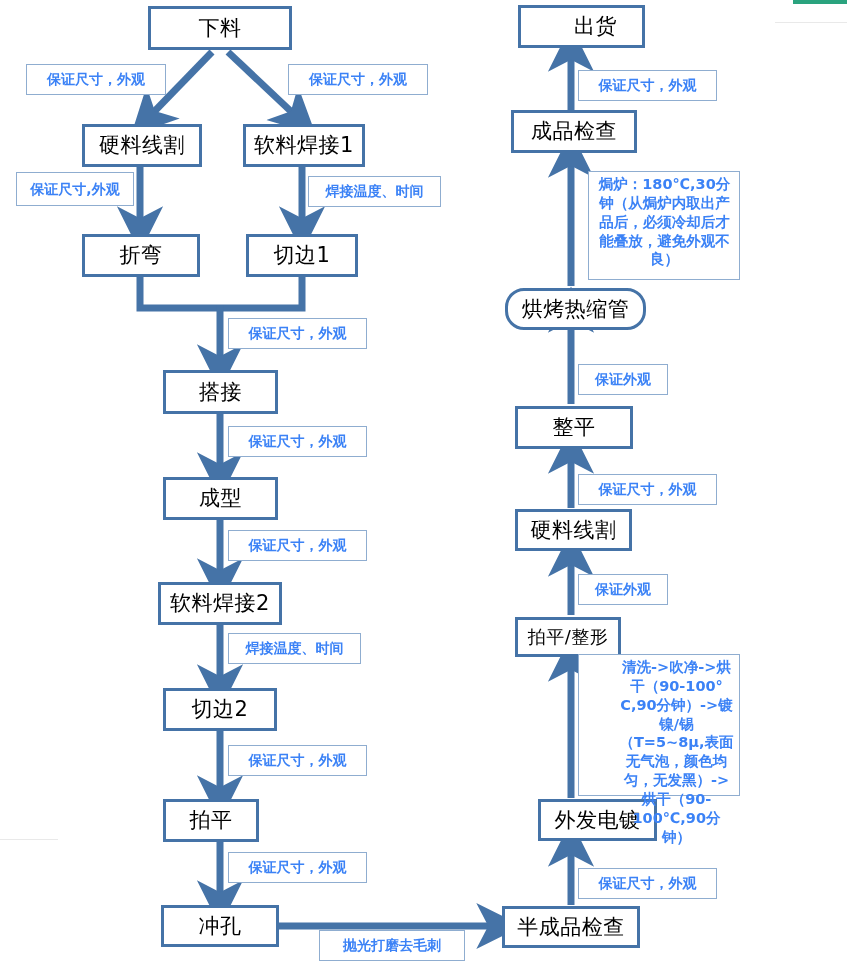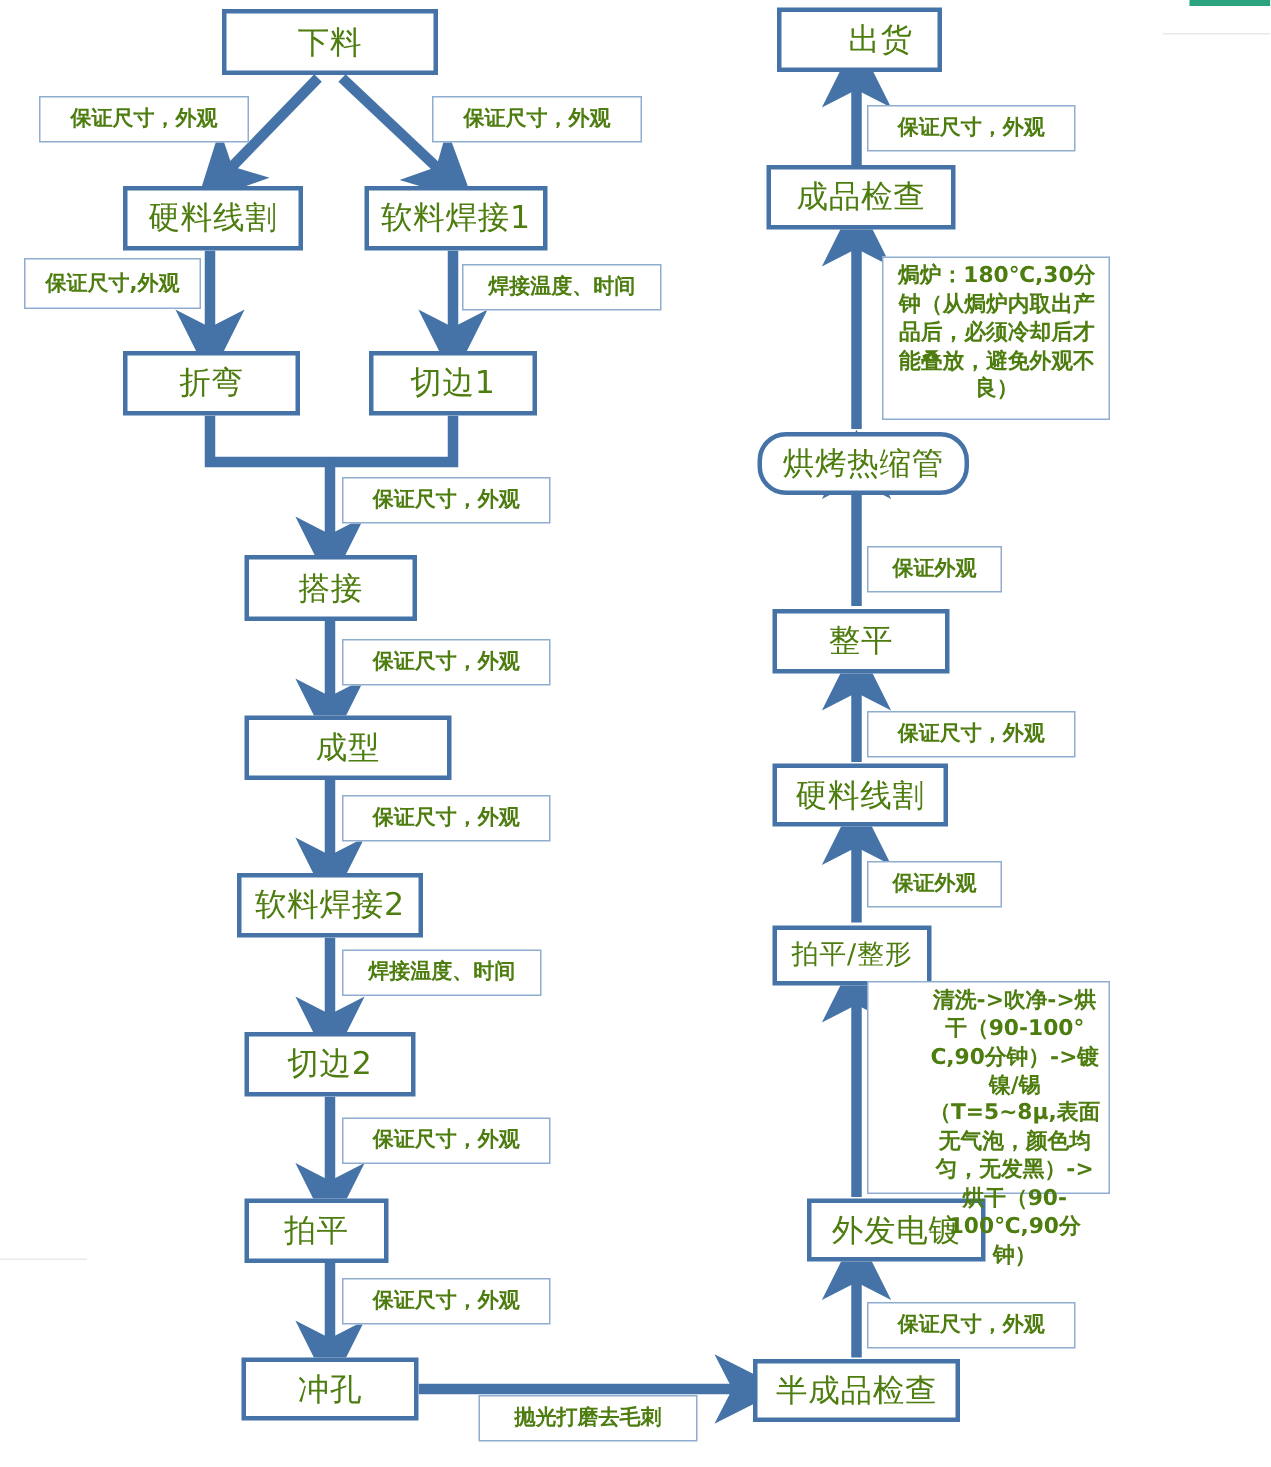--- a/index.html
+++ b/index.html
@@ -36,38 +36,38 @@
     position: absolute;
     background: #e9e9e9;
     height: 1px;
   }
   
   .node {
     position: absolute;
     box-sizing: border-box;
     border: 3px solid #4573a7;
     background: #ffffff;
-    color: #4d7c0f;
+    color: #000000;
     display: flex;
     align-items: center;
     justify-content: center;
     text-align: center;
     font-size: 21px;
     line-height: 1.05;
     font-weight: 400;
     letter-spacing: 0.5px;
     white-space: nowrap;
   }
   
   .note {
     position: absolute;
     box-sizing: border-box;
     border: 1px solid #8fadd0;
     background: #ffffff;
-    color: #4d7c0f;
+    color: #3b82f6;
     font-size: 14px;
     font-weight: bold;
     line-height: 1.18;
     display: flex;
     align-items: center;
     justify-content: center;
     text-align: center;
     padding: 1px 4px;
   }
   .note.block {
@@ -144,21 +144,21 @@
   <div class="node" style="left:82px;top:124px;width:120px;height:43px;">硬料线割</div>
 
   <div class="node" style="left:243px;top:124px;width:122px;height:43px;">软料焊接1</div>
 
   <div class="node" style="left:82px;top:234px;width:118px;height:43px;">折弯</div>
 
   <div class="node" style="left:246px;top:234px;width:112px;height:43px;">切边1</div>
 
   <div class="node" style="left:163px;top:370px;width:115px;height:44px;">搭接</div>
 
-  <div class="node" style="left:163px;top:477px;width:138px;height:43px;">成型</div>
+  <div class="node" style="left:163px;top:477px;width:115px;height:43px;">成型</div>
 
   <div class="node" style="left:158px;top:582px;width:124px;height:43px;">软料焊接2</div>
 
   <div class="node" style="left:163px;top:688px;width:114px;height:43px;">切边2</div>
 
   <div class="node" style="left:163px;top:799px;width:96px;height:43px;">拍平</div>
 
   <div class="node" style="left:161px;top:905px;width:118px;height:42px;">冲孔</div>
 
   <div class="node" style="left:502px;top:906px;width:138px;height:42px;">半成品检查</div>
@@ -168,21 +168,21 @@
   <div class="node" style="left:515px;top:617px;width:106px;height:40px;font-size:18px;">拍平/整形</div>
 
   <div class="node" style="left:515px;top:509px;width:117px;height:42px;">硬料线割</div>
 
   <div class="node" style="left:515px;top:406px;width:118px;height:43px;">整平</div>
 
   <div class="node" style="left:505px;top:288px;width:141px;height:42px;border-radius:19px;">烘烤热缩管</div>
 
   <div class="node" style="left:511px;top:110px;width:126px;height:43px;">成品检查</div>
 
-  <div class="node" style="left:518px;top:5px;width:110px;height:43px;padding-left:28px;">出货</div>
+  <div class="node" style="left:518px;top:5px;width:127px;height:43px;padding-left:28px;">出货</div>
 
   <div class="note" style="left:26px;top:64px;width:140px;height:31px;">保证尺寸，外观</div>
 
   <div class="note" style="left:288px;top:64px;width:140px;height:31px;">保证尺寸，外观</div>
 
   <div class="note" style="left:16px;top:172px;width:118px;height:34px;line-height:1.05;">保证尺寸,外观</div>
 
   <div class="note" style="left:308px;top:176px;width:133px;height:31px;">焊接温度、时间</div>
 
   <div class="note" style="left:228px;top:318px;width:139px;height:31px;">保证尺寸，外观</div>

